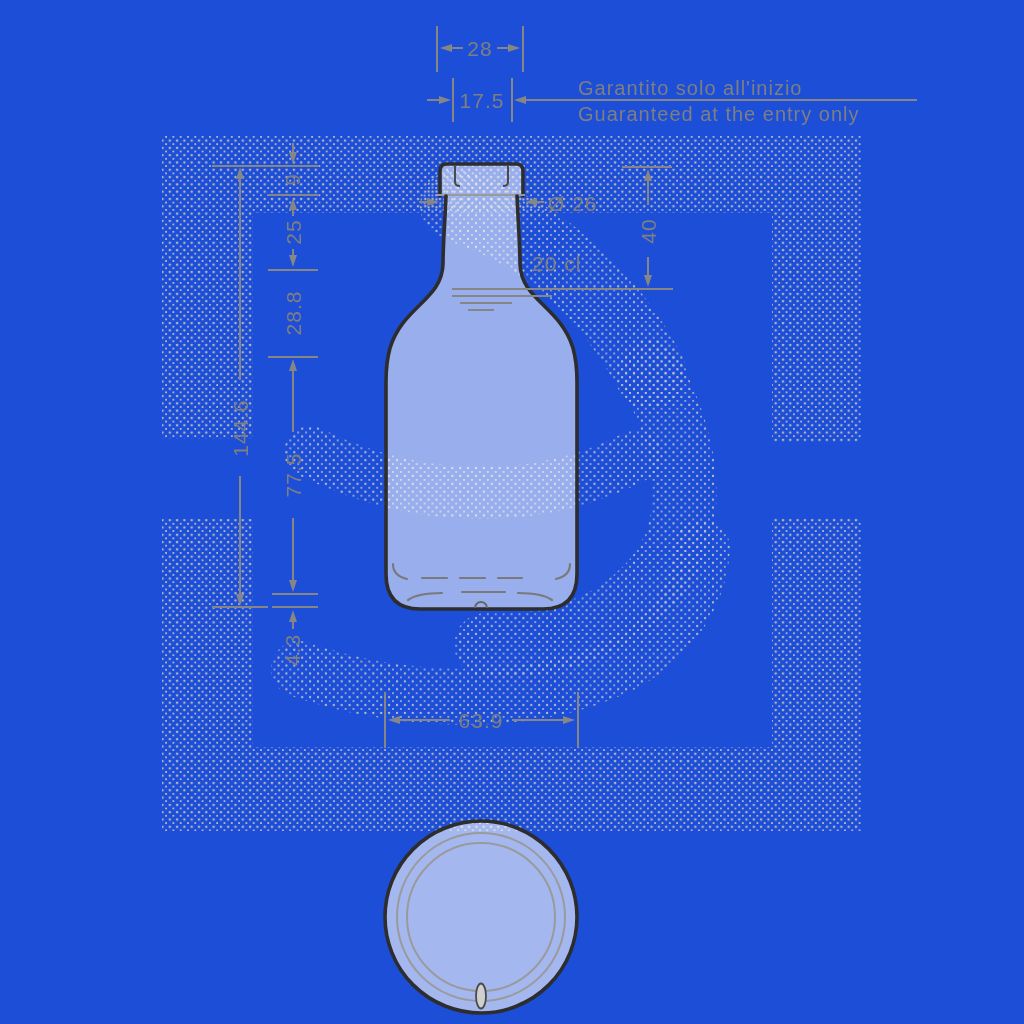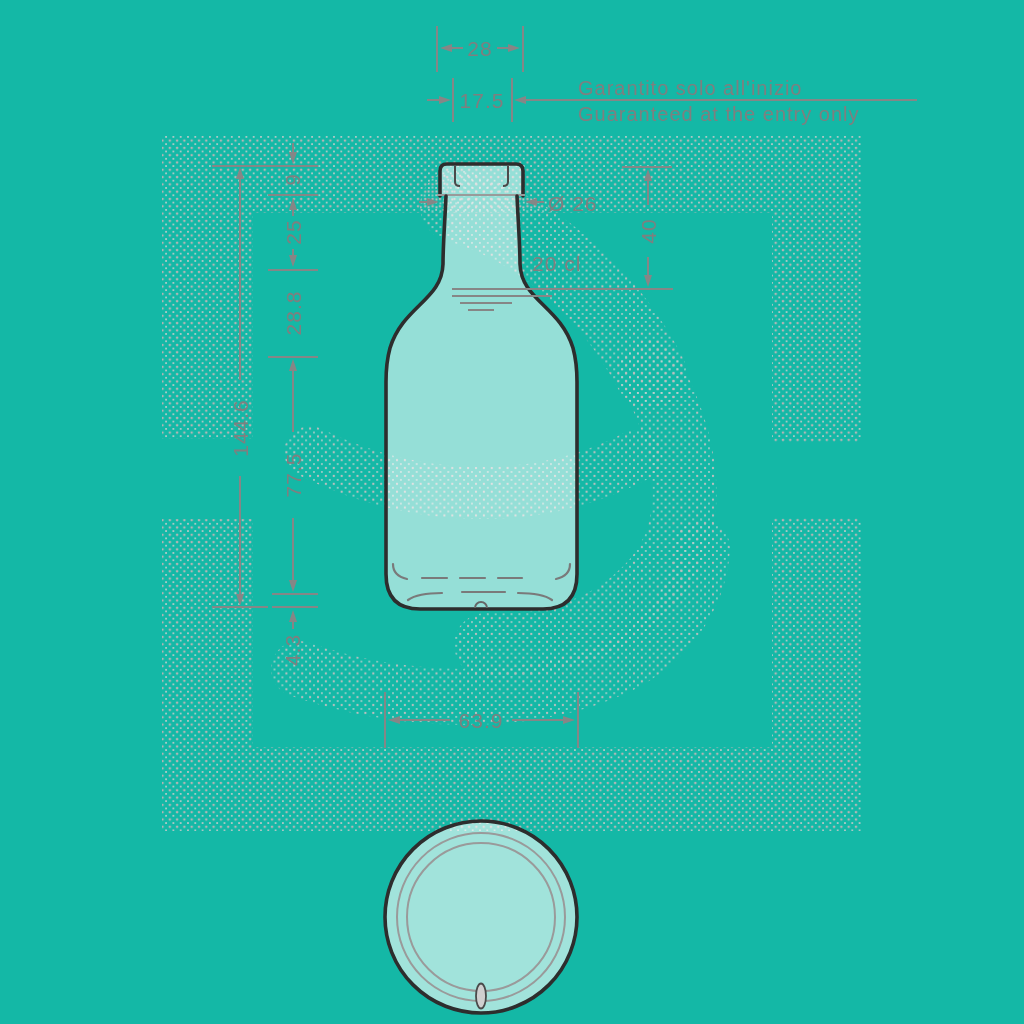--- a/index.html
+++ b/index.html
@@ -1,16 +1,16 @@
 <!DOCTYPE html>
 <html><head>
 <meta charset="utf-8">
 <style>
   html,body{margin:0;padding:0;background:#ffffff;}
-  .stage{position:relative;width:1024px;height:1024px;background:#14b8a6;overflow:hidden;
+  .stage{position:relative;width:1024px;height:1024px;background:#1d4ed8;overflow:hidden;
          font-family:"Liberation Sans", sans-serif;text-align:center;}
   svg{position:absolute;left:0;top:0;}
   text{font-family:"Liberation Sans", sans-serif;fill:#7f7f7f;}
   .dimtxt{font-size:21px;letter-spacing:1px;}
   .dimtxt-sm{font-size:20px;}
   .caption{font-size:20px;letter-spacing:1px;}
   .dimline{stroke:#868686;stroke-width:2;fill:none;}
   .tick{stroke:#868686;stroke-width:2;}
   .arrow{fill:#868686;stroke:none;}
   .outline{stroke:#2d2d2d;stroke-width:3.6;fill:none;stroke-linecap:round;stroke-linejoin:round;}

